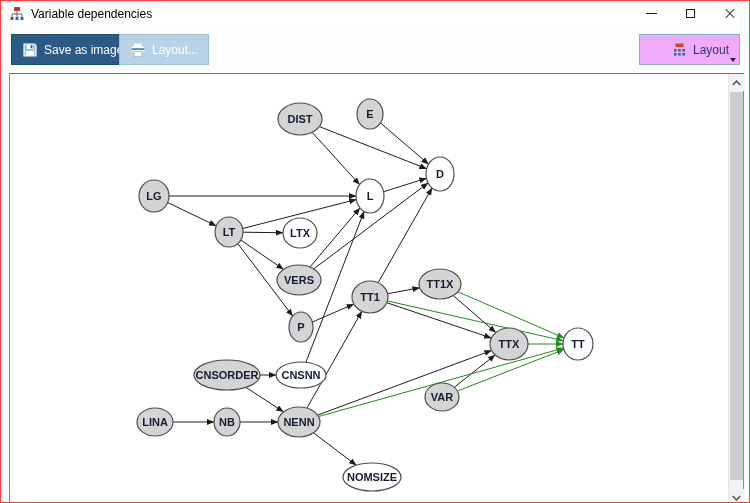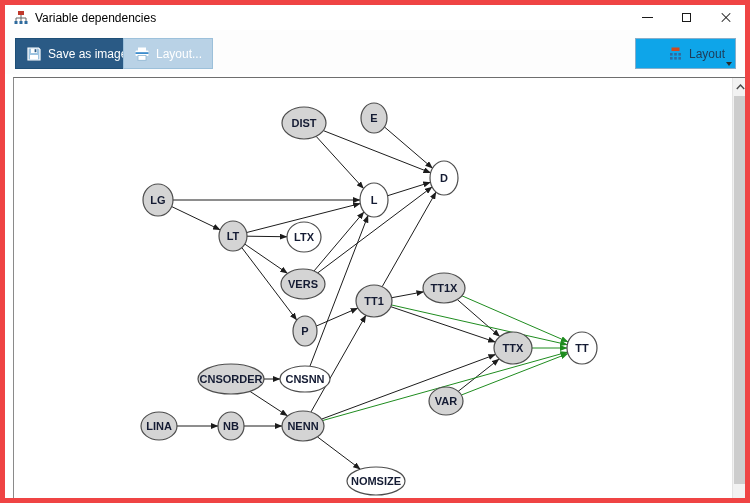--- a/index.html
+++ b/index.html
@@ -1,21 +1,21 @@
 <!DOCTYPE html>
 <html><head>
 <meta charset="utf-8">
 <style>
   * { box-sizing: border-box; margin: 0; padding: 0; }
   html,body { width: 750px; height: 503px; }
   body { font-family: "Liberation Sans", sans-serif; background: #e8e8e8; }
 
   .window {
     position: relative; width: 750px; height: 503px;
-    background: #ffffff; border: 5px solid #ef4444; overflow: hidden;
+    background: #ffffff; border: 1px solid #ef4444; overflow: hidden;
   }
 
   
   .titlebar { position: absolute; left:0; top:0; right:0; height: 25px;
     background:#ffffff; display:flex; align-items:center; padding-left:8px; }
   .titlebar .app-icon { width:16px; height:16px; flex:0 0 auto; }
   .titlebar .title { font-size: 12px; color:#000; margin-left: 6px; }
   .win-controls { position:absolute; right:0; top:0; height:25px; display:flex; }
   .win-btn { width:39px; height:25px; display:flex; align-items:center; justify-content:center; }
   .glyph-min { width:11px; height:1px; background:#1a1a1a; }
@@ -25,21 +25,21 @@
     content:""; position:absolute; left:0; top:5.5px; width:12px; height:1px; background:#1a1a1a; }
   .glyph-close::before { transform: rotate(45deg); }
   .glyph-close::after  { transform: rotate(-45deg); }
 
   
   .toolbar { position:absolute; left:0; top:25px; right:0; height:44px; background:#fdfdfd; }
   .tb-btn { position:absolute; top:8px; height:31px; display:inline-flex; align-items:center;
     gap:6px; padding:0 10px; font-size:12px; cursor:default; }
   .btn-save   { left:10px;  background:#2a5a85; border:1px solid #1d4e76; color:#fff; }
   .btn-print  { left:118px; background:#b9d2e6; border:1px solid #9cc0da; color:#fff; }
-  .btn-layout { right:9px;  background:#0ea5e9; border:1px solid #84aecb; color:#1e3c58;padding-left:32px; }
+  .btn-layout { right:9px;  background:#f0abfc; border:1px solid #84aecb; color:#1e3c58;padding-left:32px; }
   .btn-layout .caret { position:absolute; right:3px; bottom:2px; width:0; height:0;
     border-left:3px solid transparent; border-right:3px solid transparent; border-top:4px solid #2b2b2b; }
 
   
   .canvas { position:absolute; left:8px; top:72px; width:735px; height:433px;
     background:#ffffff; border-top:1px solid #6e6e6e; border-left:1px solid #8a8a8a; border-right:1px solid #8a8a8a; }
   #graph-svg { position:absolute; left:1px; top:1px; }
 
   
   .vscroll { position:absolute; right:0; top:0; bottom:0; width:15px; background:#f2f2f2;

